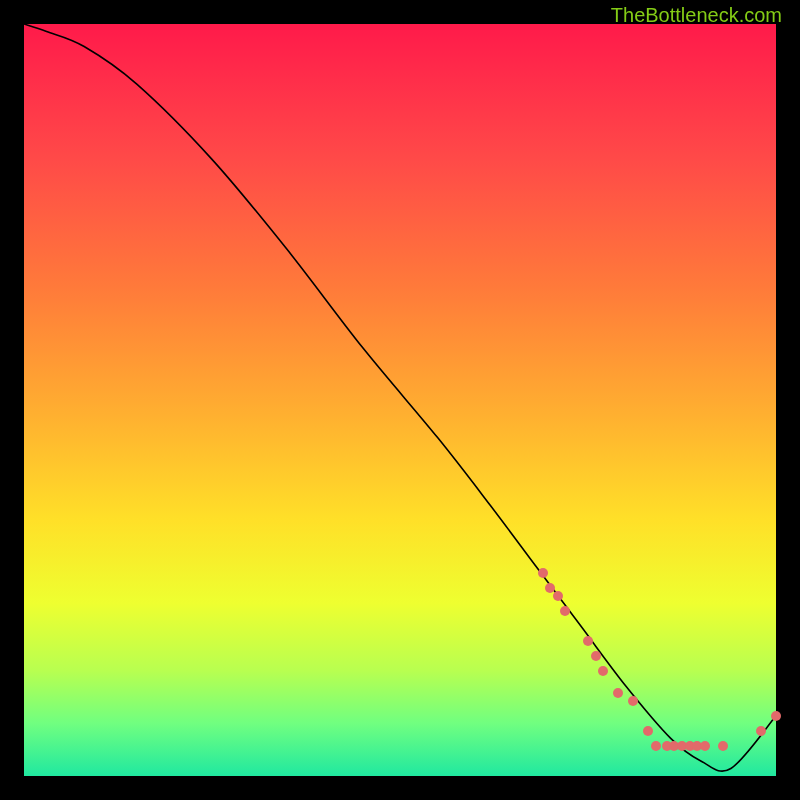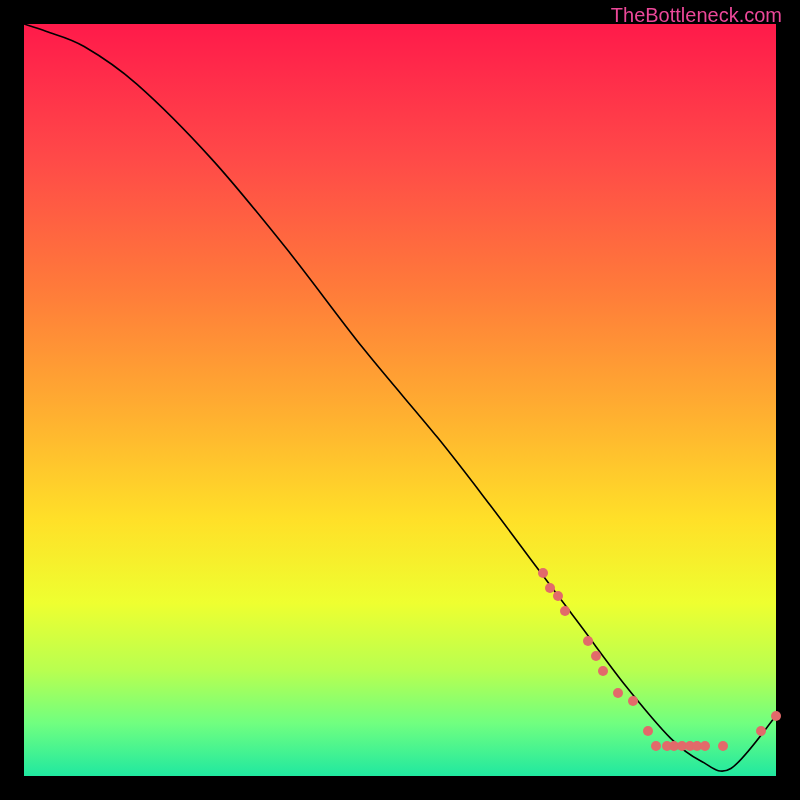--- a/index.html
+++ b/index.html
@@ -7,21 +7,21 @@
   width: 800px;
   height: 800px;
   background: #000;
   position: relative;
   font-family: Arial, sans-serif;
 }
 .attribution {
   position: absolute;
   top: 4px;
   right: 18px;
-  color: #ec4899;
+  color: #84cc16;
   font-size: 20px;
   font-weight: 400;
 }
 .plot-area {
   position: absolute;
   left: 24px;
   top: 24px;
   width: 752px;
   height: 752px;
 }

